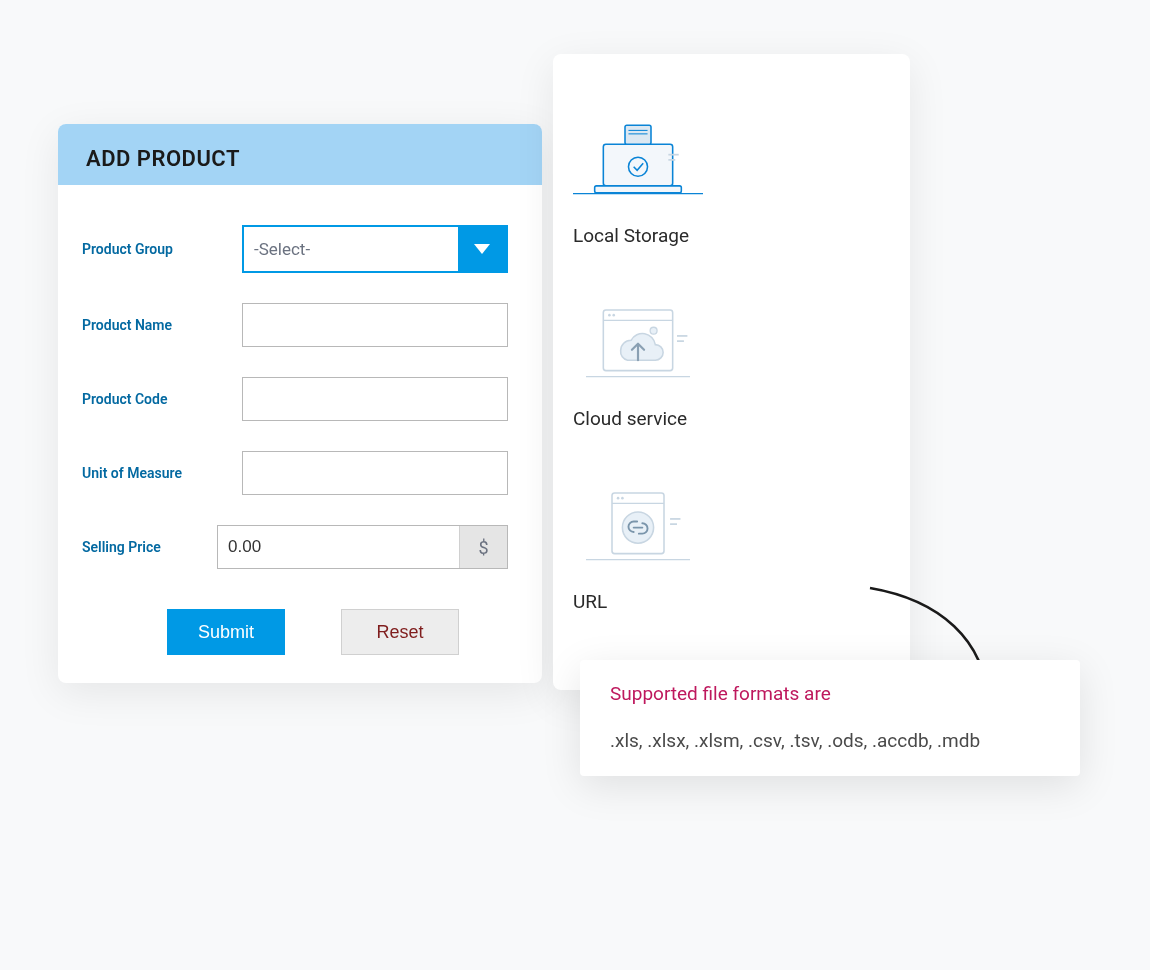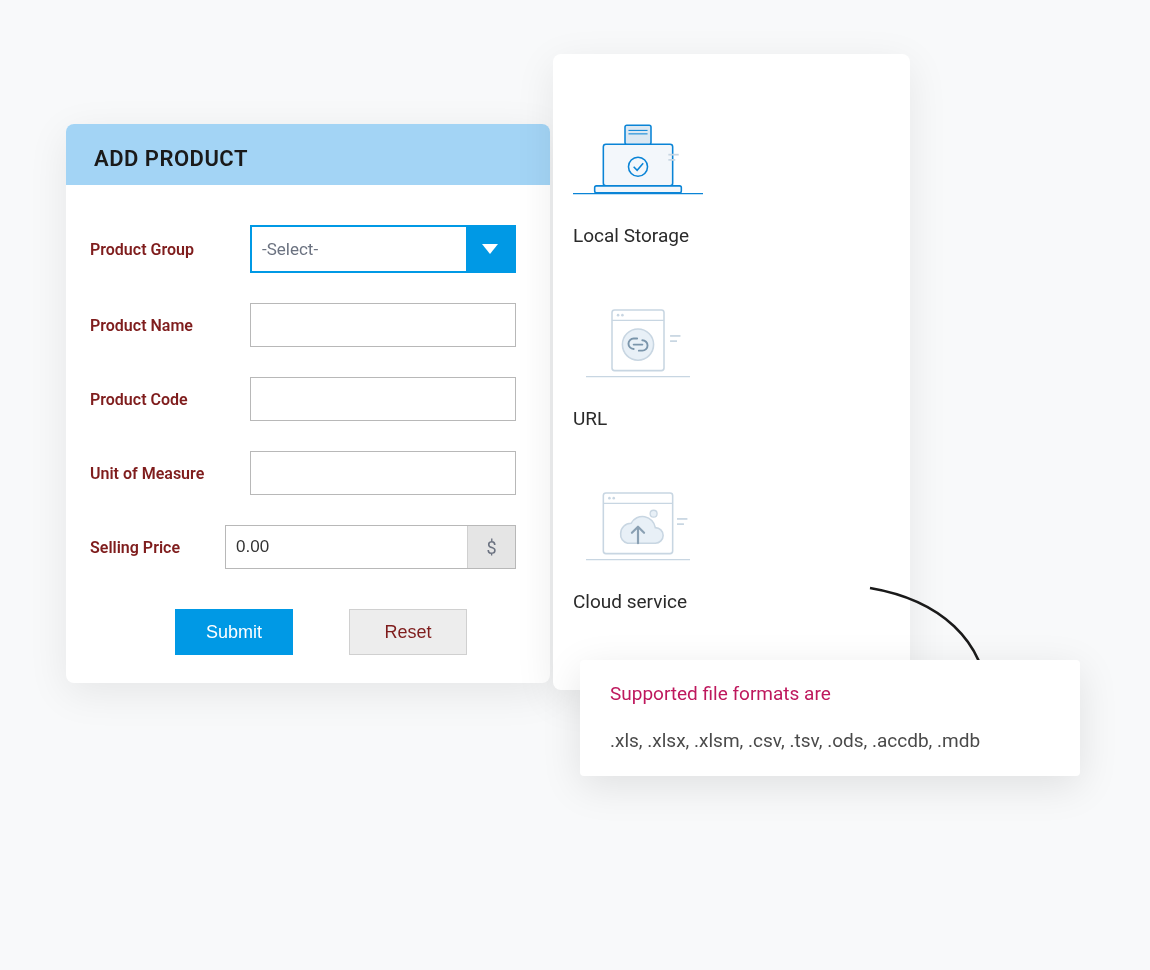--- a/index.html
+++ b/index.html
@@ -7,21 +7,21 @@
   font-family: -apple-system, BlinkMacSystemFont, "Segoe UI", Roboto, Helvetica, Arial, sans-serif;
   background: #f8f9fa;
   width: 1150px;
   height: 970px;
   position: relative;
 }
 
 
 .form-card {
   position: absolute;
-  left: 66px;
+  left: 58px;
   top: 124px;
   width: 484px;
   background: #fff;
   border-radius: 8px;
   box-shadow: 0 10px 40px rgba(0,0,0,0.08);
   overflow: hidden;
 }
 .form-header {
   background: #a3d4f5;
   padding: 22px 28px 14px 28px;
@@ -35,23 +35,23 @@
 .form-body {
   padding: 40px 34px 28px 24px;
 }
 .form-row {
   display: flex;
   align-items: center;
   margin-bottom: 30px;
 }
 .form-label {
   width: 160px;
-  font-size: 16px;
+  font-size: 14px;
   font-weight: 600;
-  color: #7f1d1d;
+  color: #0369a1;
 }
 .form-control-wrap {
   flex: 1;
 }
 
 
 .select-box {
   display: flex;
   border: 2px solid #0099e5;
   height: 48px;
@@ -278,51 +278,51 @@
         <line x1="110" y1="46" x2="118" y2="46" stroke="#c8d6e2" stroke-width="2"></line>
       </svg>
     </div>
     <div class="source-label">Local Storage</div>
   </div>
 
   <div class="source-item">
     <div class="source-icon">
       <svg width="150" height="90" viewBox="0 0 150 90">
         <line x1="15" y1="85" x2="135" y2="85" stroke="#c8d6e2" stroke-width="1.5"></line>
-        <rect x="45" y="8" width="60" height="70" rx="3" fill="#fff" stroke="#c8d6e2" stroke-width="1.8"></rect>
-        <line x1="45" y1="20" x2="105" y2="20" stroke="#c8d6e2" stroke-width="1.5"></line>
-        <circle cx="52" cy="14" r="1.5" fill="#c8d6e2"></circle>
-        <circle cx="57" cy="14" r="1.5" fill="#c8d6e2"></circle>
-        <circle cx="75" cy="48" r="18" fill="#e8f0f7" stroke="#c8d6e2" stroke-width="1.8"></circle>
-        <path d="M70 53 a6 6 0 0 1 0 -12 l4 0 M80 43 a6 6 0 0 1 0 12 l-4 0 M70 48 l10 0" fill="none" stroke="#7a95ab" stroke-width="2.2" stroke-linecap="round"></path>
-        <line x1="112" y1="38" x2="124" y2="38" stroke="#c8d6e2" stroke-width="2"></line>
-        <line x1="112" y1="44" x2="120" y2="44" stroke="#c8d6e2" stroke-width="2"></line>
-      </svg>
-    </div>
-    <div class="source-label">URL</div>
-  </div>
-
-  <div class="source-item">
-    <div class="source-icon">
-      <svg width="150" height="90" viewBox="0 0 150 90">
-        <line x1="15" y1="85" x2="135" y2="85" stroke="#c8d6e2" stroke-width="1.5"></line>
         <rect x="35" y="8" width="80" height="70" rx="3" fill="#fff" stroke="#c8d6e2" stroke-width="1.8"></rect>
         <line x1="35" y1="20" x2="115" y2="20" stroke="#c8d6e2" stroke-width="1.5"></line>
         <circle cx="42" cy="14" r="1.5" fill="#c8d6e2"></circle>
         <circle cx="47" cy="14" r="1.5" fill="#c8d6e2"></circle>
         <circle cx="93" cy="32" r="4" fill="#e8f0f7" stroke="#c8d6e2" stroke-width="1.5"></circle>
         <path d="M55 55 a12 12 0 0 1 12 -12 a15 15 0 0 1 28 5 a9 9 0 0 1 0 18 h-32 a10 10 0 0 1 -8 -11 z" fill="#e8f0f7" stroke="#c8d6e2" stroke-width="1.8"></path>
         <path d="M75 66 v-18 M68 54 l7 -7 l7 7" fill="none" stroke="#8aa0b3" stroke-width="2.5" stroke-linecap="round" stroke-linejoin="round"></path>
         <line x1="120" y1="38" x2="132" y2="38" stroke="#c8d6e2" stroke-width="2"></line>
         <line x1="120" y1="44" x2="128" y2="44" stroke="#c8d6e2" stroke-width="2"></line>
       </svg>
     </div>
     <div class="source-label">Cloud service</div>
   </div>
 
+  <div class="source-item">
+    <div class="source-icon">
+      <svg width="150" height="90" viewBox="0 0 150 90">
+        <line x1="15" y1="85" x2="135" y2="85" stroke="#c8d6e2" stroke-width="1.5"></line>
+        <rect x="45" y="8" width="60" height="70" rx="3" fill="#fff" stroke="#c8d6e2" stroke-width="1.8"></rect>
+        <line x1="45" y1="20" x2="105" y2="20" stroke="#c8d6e2" stroke-width="1.5"></line>
+        <circle cx="52" cy="14" r="1.5" fill="#c8d6e2"></circle>
+        <circle cx="57" cy="14" r="1.5" fill="#c8d6e2"></circle>
+        <circle cx="75" cy="48" r="18" fill="#e8f0f7" stroke="#c8d6e2" stroke-width="1.8"></circle>
+        <path d="M70 53 a6 6 0 0 1 0 -12 l4 0 M80 43 a6 6 0 0 1 0 12 l-4 0 M70 48 l10 0" fill="none" stroke="#7a95ab" stroke-width="2.2" stroke-linecap="round"></path>
+        <line x1="112" y1="38" x2="124" y2="38" stroke="#c8d6e2" stroke-width="2"></line>
+        <line x1="112" y1="44" x2="120" y2="44" stroke="#c8d6e2" stroke-width="2"></line>
+      </svg>
+    </div>
+    <div class="source-label">URL</div>
+  </div>
+
 </div>
 
 <svg class="arrow" width="160" height="140" viewBox="0 0 160 140">
   <path d="M20 8 C 90 20, 135 60, 138 122" fill="none" stroke="#1a1a1a" stroke-width="2.5"></path>
   <path d="M129 114 L138 126 L147 112" fill="none" stroke="#1a1a1a" stroke-width="2.5" stroke-linecap="round" stroke-linejoin="round"></path>
 </svg>
 
 <div class="formats-card">
   <div class="formats-title">Supported file formats are</div>
   <div class="formats-list">.xls, .xlsx, .xlsm, .csv, .tsv, .ods, .accdb, .mdb</div>

